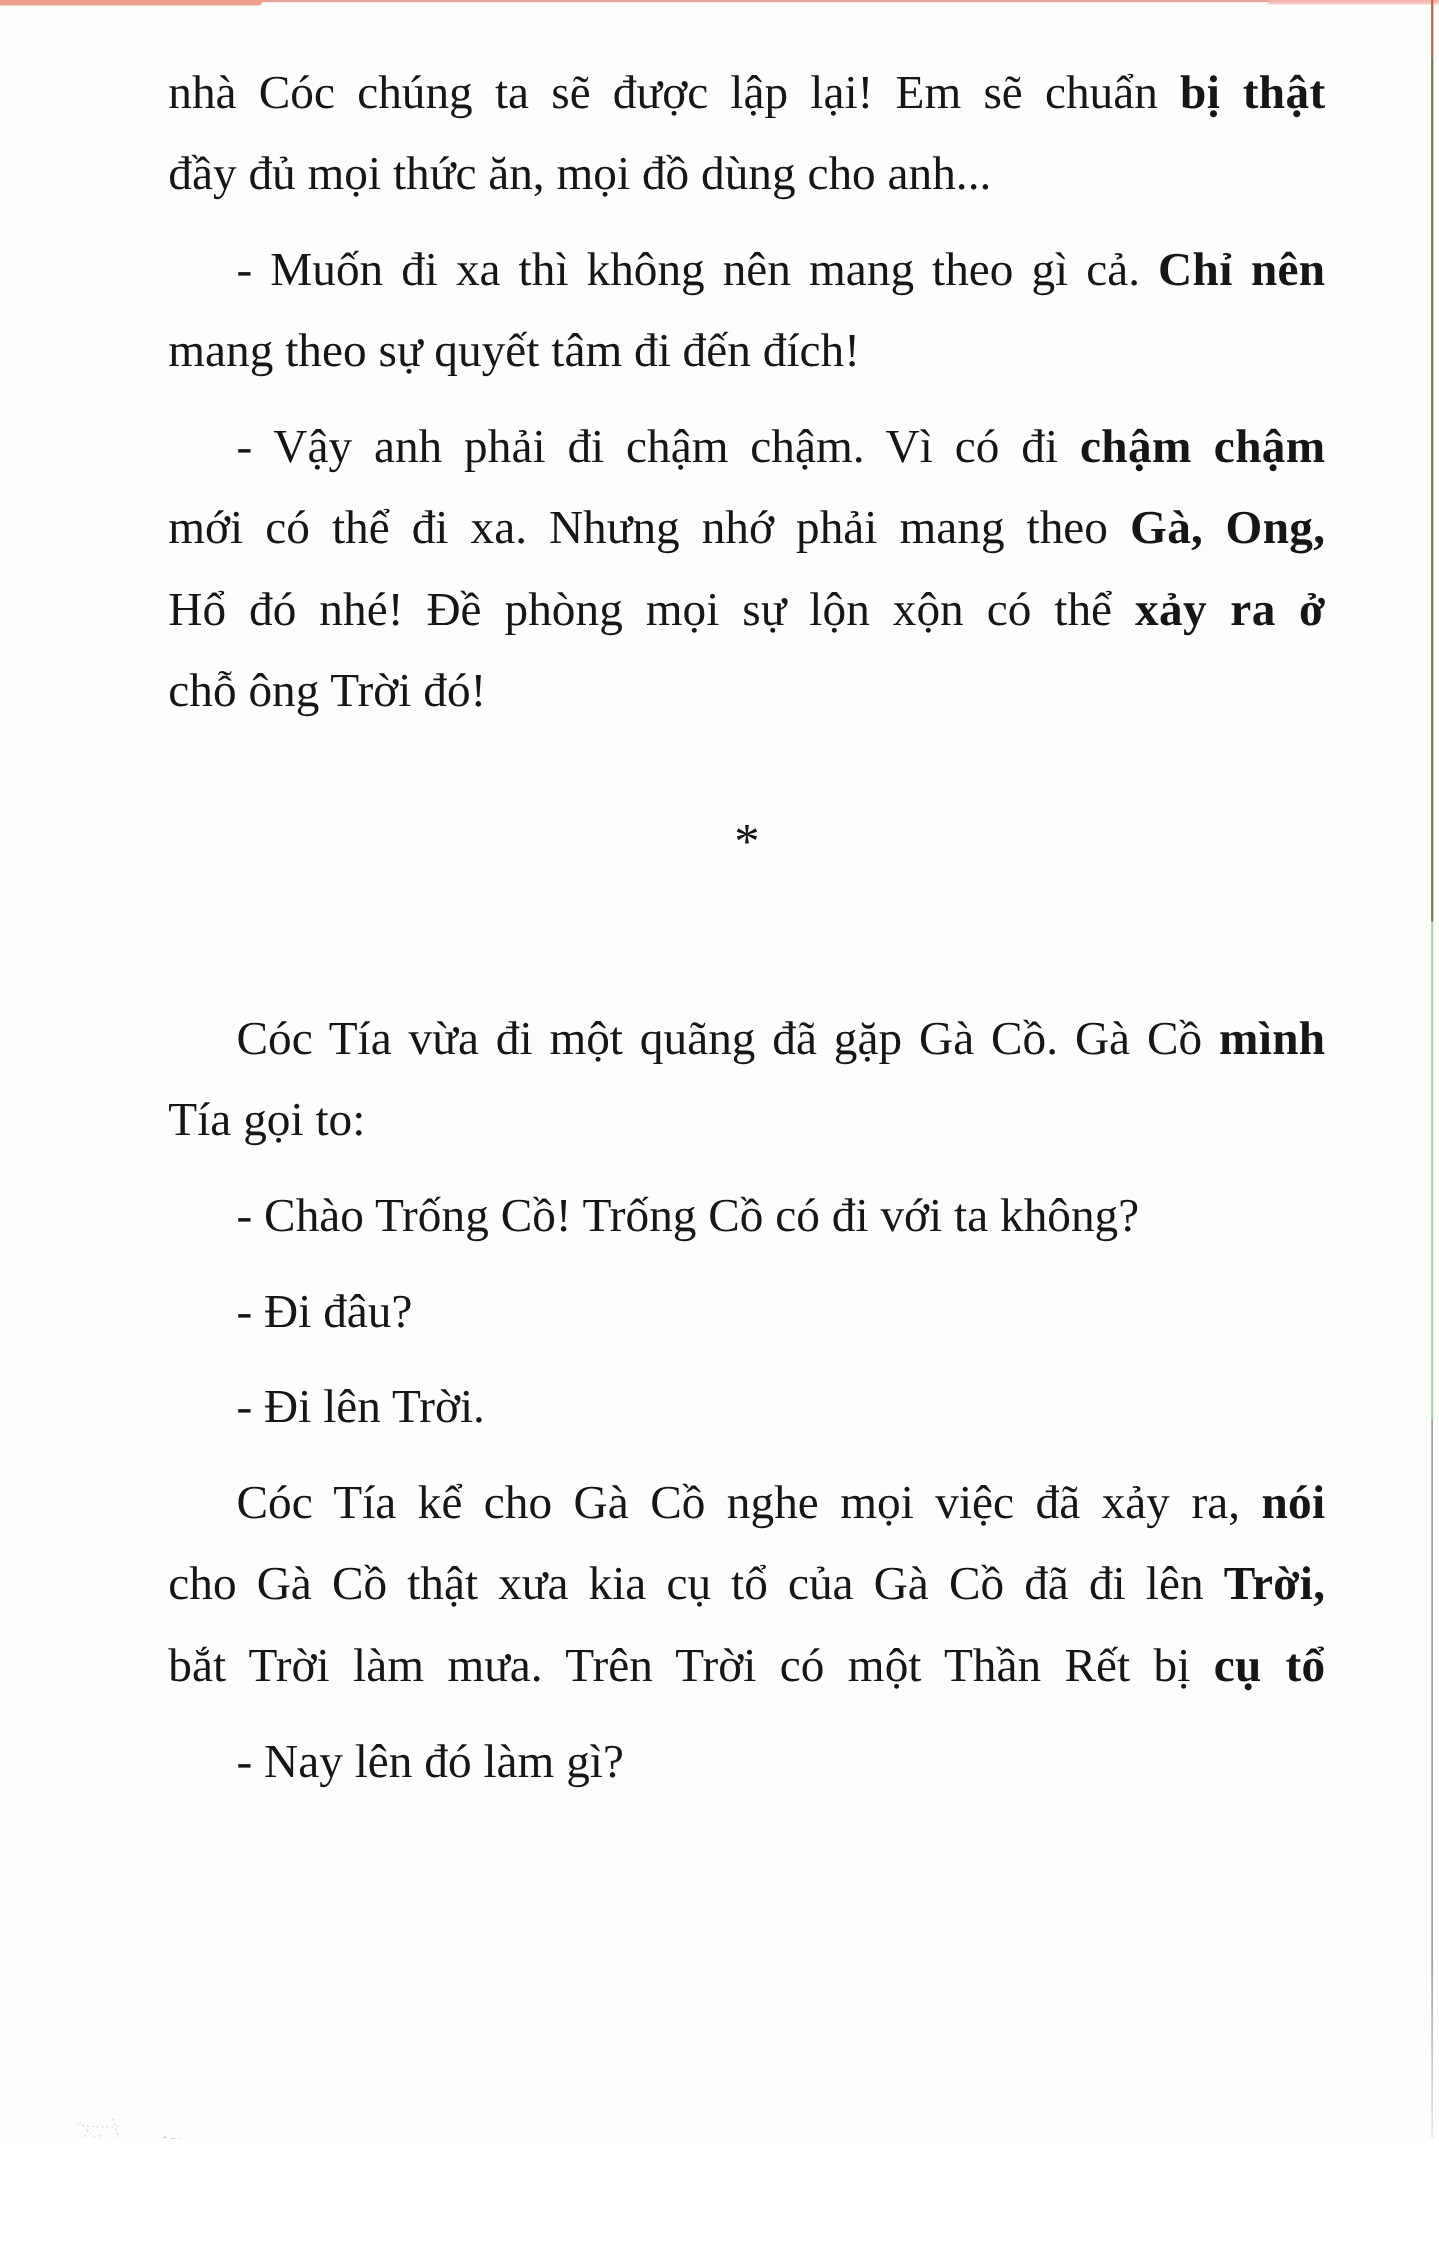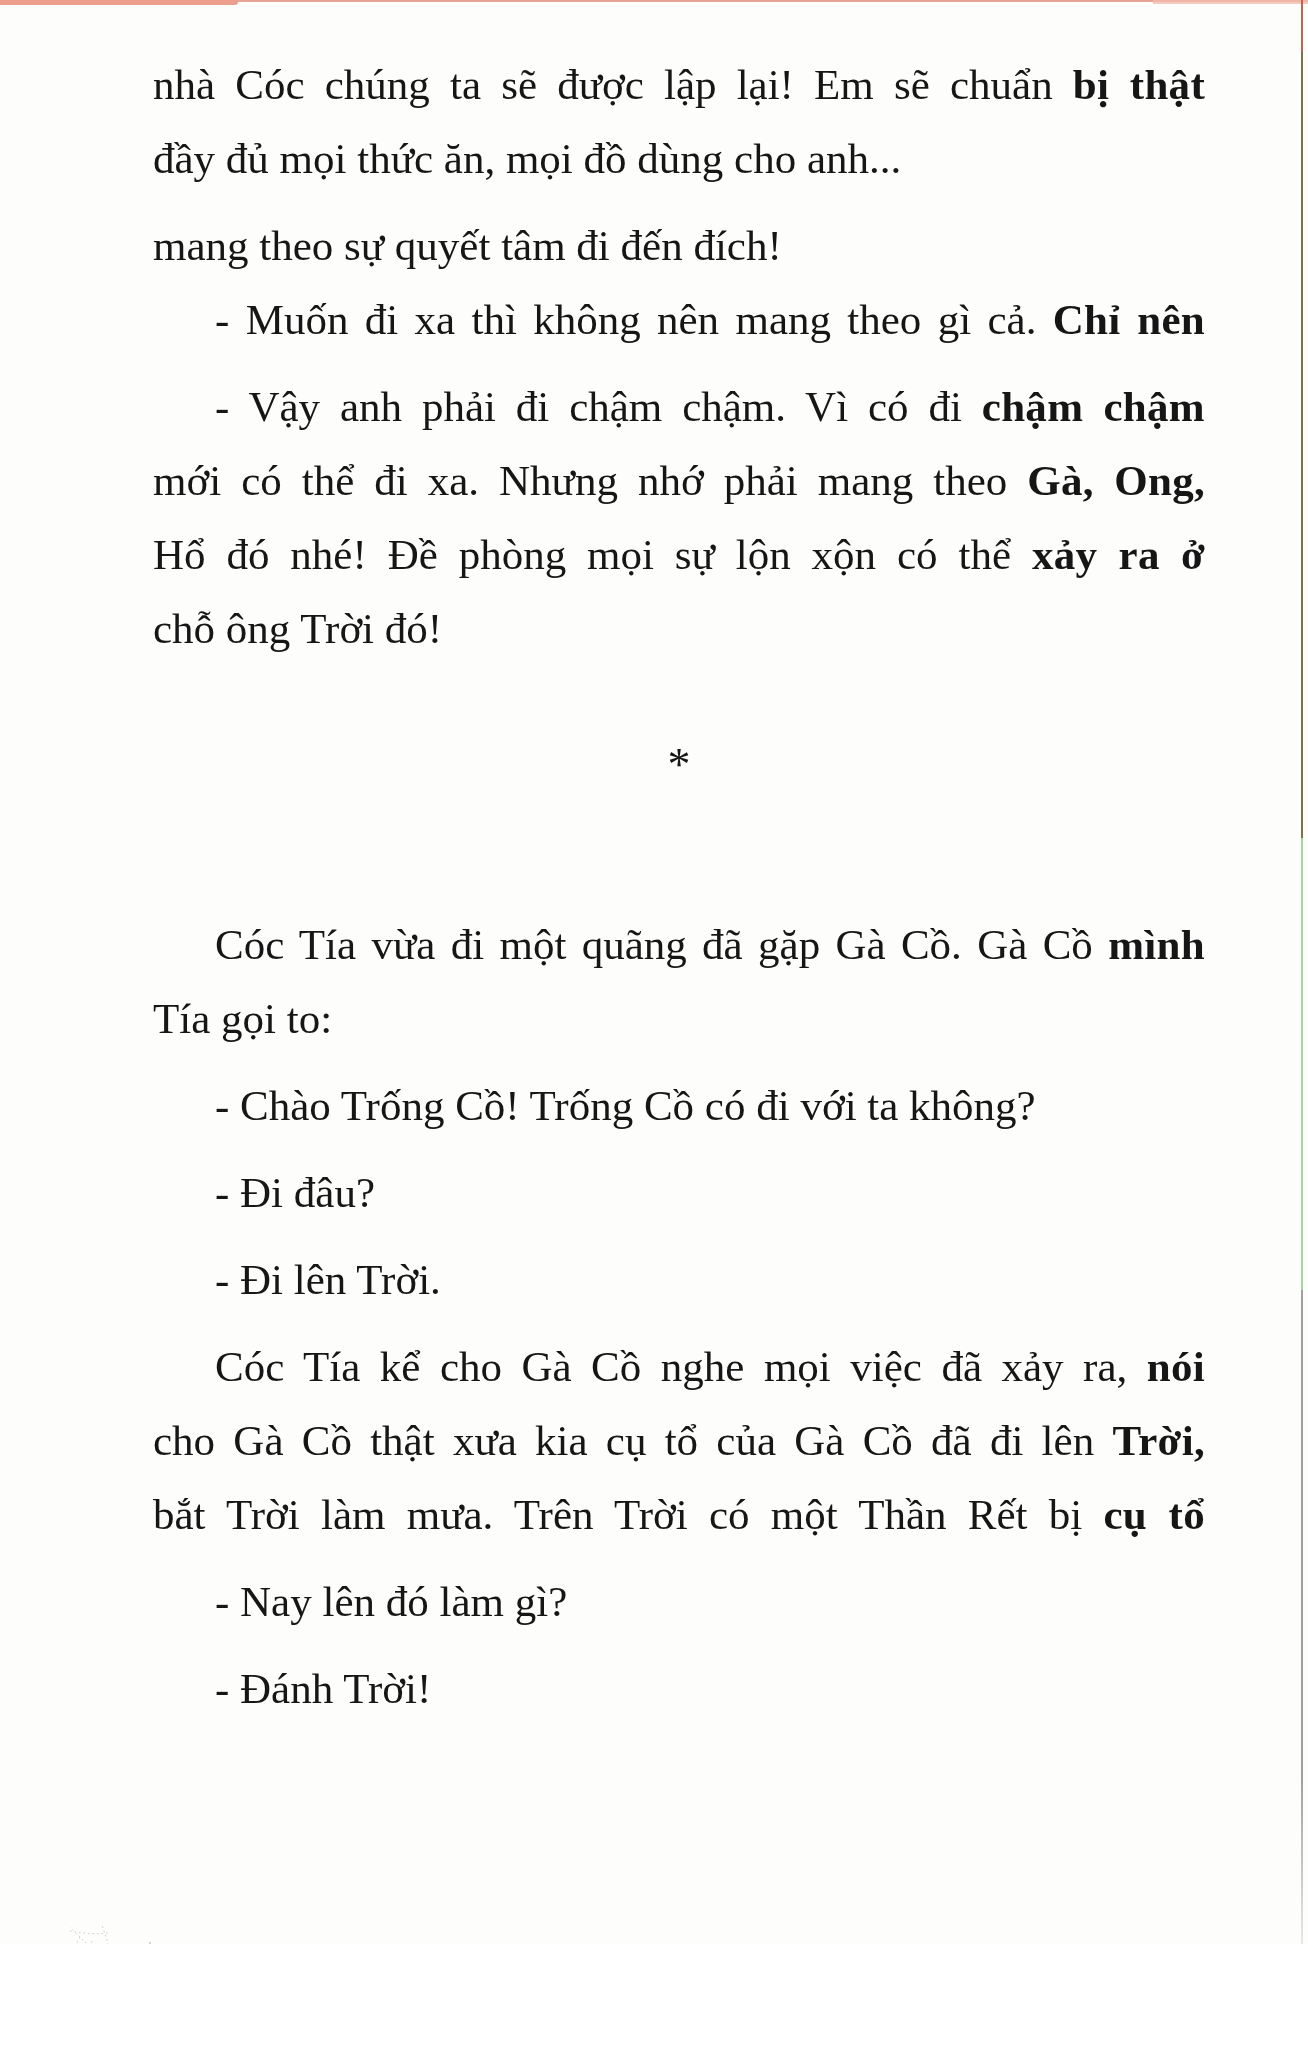--- a/index.html
+++ b/index.html
@@ -81,22 +81,22 @@
   <div class="edge right-seg seg-olive" style="background: rgb(119, 115, 78);"></div>
   <div class="edge right-seg seg-green" style="background: rgb(164, 214, 162);"></div>
   <div class="edge right-seg seg-gray" style="background: rgb(160, 160, 157);"></div>
 
   <div class="text-block" style="color: rgb(22, 22, 22);">
       <div class="para">
         <div class="line fill first"><span class="run">nhà Cóc chúng ta sẽ được lập lại! Em sẽ chuẩn </span><span class="run bold">bị thật</span></div>
         <div class="line"><span class="run">đầy đủ mọi thức ăn, mọi đồ dùng cho anh...</span></div>
       </div>
       <div class="para indent">
+        <div class="line fill first"><span class="run">- Muốn đi xa thì không nên mang theo gì cả. </span><span class="run bold">Chỉ nên</span></div>
         <div class="line"><span class="run">mang theo sự quyết tâm đi đến đích!</span></div>
-        <div class="line fill first"><span class="run">- Muốn đi xa thì không nên mang theo gì cả. </span><span class="run bold">Chỉ nên</span></div>
       </div>
       <div class="para indent">
         <div class="line fill first"><span class="run">- Vậy anh phải đi chậm chậm. Vì có đi </span><span class="run bold">chậm chậm</span></div>
         <div class="line fill"><span class="run">mới có thể đi xa. Nhưng nhớ phải mang theo </span><span class="run bold">Gà, Ong,</span></div>
         <div class="line fill"><span class="run">Hổ đó nhé! Đề phòng mọi sự lộn xộn có thể </span><span class="run bold">xảy ra ở</span></div>
         <div class="line"><span class="run">chỗ ông Trời đó!</span></div>
       </div>
       <div class="separator">*</div>
       <div class="para indent">
         <div class="line fill first"><span class="run">Cóc Tía vừa đi một quãng đã gặp Gà Cồ. Gà Cồ </span><span class="run bold">mình</span></div>
@@ -111,23 +111,20 @@
       <div class="para indent">
         <div class="line first"><span class="run">- Đi lên Trời.</span></div>
       </div>
       <div class="para indent">
         <div class="line fill first"><span class="run">Cóc Tía kể cho Gà Cồ nghe mọi việc đã xảy ra, </span><span class="run bold">nói</span></div>
         <div class="line fill"><span class="run">cho Gà Cồ thật xưa kia cụ tổ của Gà Cồ đã đi lên </span><span class="run bold">Trời,</span></div>
         <div class="line fill"><span class="run">bắt Trời làm mưa. Trên Trời có một Thần Rết bị </span><span class="run bold">cụ tổ</span></div>
       </div>
       <div class="para indent">
         <div class="line first"><span class="run">- Nay lên đó làm gì?</span></div>
-      </div>
-      <div class="para indent">
-        <div class="line first"><span class="run">- Đánh Trời!</span></div>
       </div>
     </div>
 
   <div class="footer">
     <svg class="illustration" viewBox="0 0 150 110" xmlns="http://www.w3.org/2000/svg" aria-hidden="true">
 
       <g stroke="#9a9a9a" stroke-width="0.7" fill="none" stroke-dasharray="1.5 3" opacity="0.75">
         <path d="M68 50 L4 18"></path>
         <path d="M68 50 L20 2"></path>
         <path d="M68 50 L52 0"></path>

